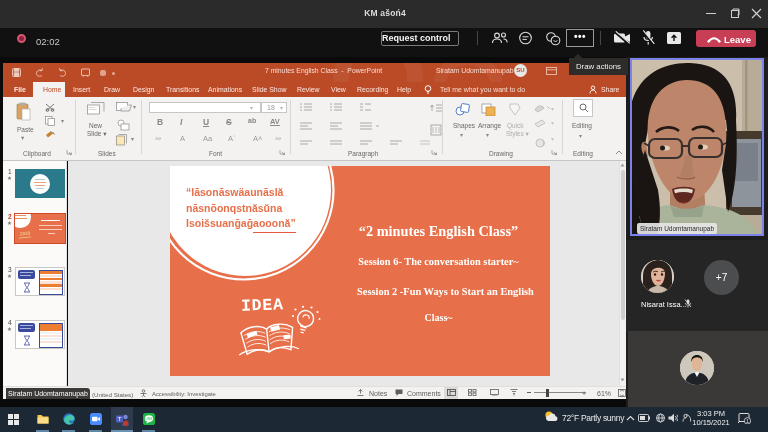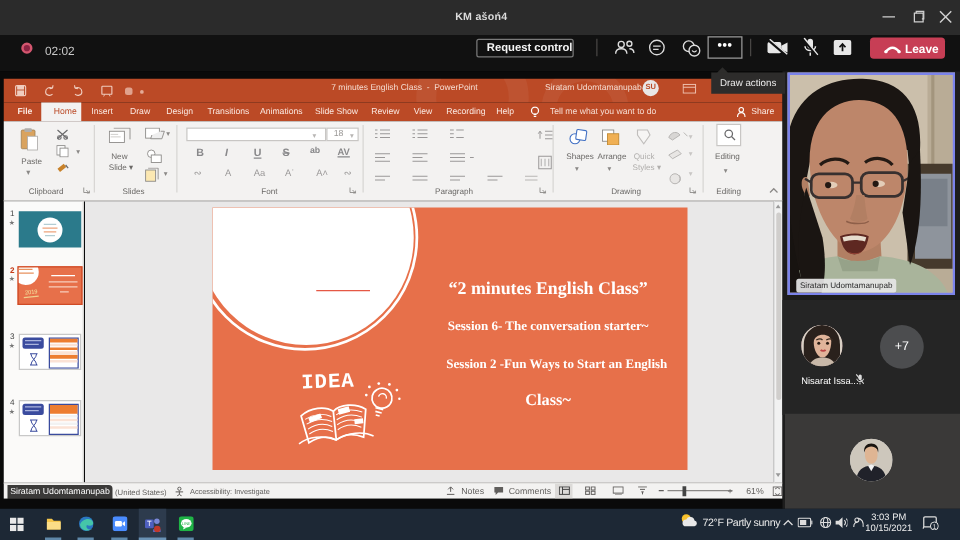--- a/index.html
+++ b/index.html
@@ -15,21 +15,21 @@
     <rect x="2.5" y="2.5" width="7" height="7" fill="none" stroke="#cfcfcf"></rect>
     <path d="M4 2.5 V1 H10 V7 H8.5" fill="none" stroke="#cfcfcf"></path>
   </svg>
 <svg class="abs" style="left:751px;top:8px" width="11" height="11">
     <path d="M1 1 L10 10 M10 1 L1 10" stroke="#cfcfcf" stroke-width="1.2"></path>
   </svg>
 
 <div class="abs" style="left:0;top:28px;width:768px;height:29px;background:#111111"></div>
 <div class="abs" style="left:17px;top:34px;width:9px;height:9px;border-radius:50%;background:#8b2342;border:2px solid #d4566f"></div>
 <div class="abs" style="left:36px;top:36px;font-size:9.5px;color:#c8c8c8">02:02</div>
-<div class="abs" style="left:381px;top:30.5px;width:78px;height:15px;border:1px solid #7a7a7a;border-radius:2px;color:#f5f5f5;font-size:9px;font-weight:bold;text-align:right;line-height:13.5px;white-space:nowrap">Request control</div>
+<div class="abs" style="left:381px;top:30.5px;width:78px;height:15px;border:1px solid #7a7a7a;border-radius:2px;color:#f5f5f5;font-size:9px;font-weight:bold;text-align:left;line-height:13.5px;white-space:nowrap">Request control</div>
 <div class="abs" style="left:477px;top:31px;width:1px;height:14px;background:#484644"></div>
 
 <svg class="abs" style="left:491px;top:31px" width="17" height="14" fill="none" stroke="#dcdcdc" stroke-width="1.1">
 <circle cx="6" cy="4.5" r="2.4"></circle>
     <path d="M1.5 12 c0-2.6 2-4 4.5-4 s4.5 1.4 4.5 4"></path>
     <circle cx="12.5" cy="4" r="2"></circle>
     <path d="M12.5 8 c2.2 0 3.6 1.3 3.6 3.4"></path>
   </svg>
 
 <svg class="abs" style="left:518px;top:31px" width="15" height="15" fill="none" stroke="#dcdcdc" stroke-width="1.1">
@@ -355,20 +355,21 @@
 <svg class="abs" style="left:620px;top:378px" width="5" height="4">
     <path d="M0.5 0.5 L2.5 3.5 L4.5 0.5" fill="#999"></path>
   </svg>
 <div class="abs" style="left:620.5px;top:170px;width:4px;height:150px;background:#d0cecc;border-radius:2px"></div>
 
 <div id="slide" class="abs" style="left:170px;top:166px;width:380px;height:210px;background:#e7704a;overflow:hidden">
   <svg class="abs" style="left:0;top:0" width="380" height="210" viewBox="0 0 380 210">
     <circle cx="75" cy="24" r="86" fill="#ffffff"></circle>
     <circle cx="74" cy="24" r="89.5" fill="none" stroke="#fff" stroke-width="2.2"></circle>
   </svg>
+  <div class="abs" style="left:16px;top:19px;width:130px;font-size:10.5px;line-height:15.6px;color:#e7704a;font-weight:bold">“Iāsonāswäaunāslă<br>nāsnõonqstnăsŭna<br>Isoišsuanğağaooonă”</div>
   <div class="abs" style="left:83px;top:65.5px;width:43px;height:1.8px;background:#e03b24;opacity:0.85"></div>
   <div id="doodle">
     <div class="abs" style="left:71px;top:130px;color:#fff;font-size:16.5px;font-weight:bold;letter-spacing:0.8px;font-family:'Liberation Mono',monospace;transform:rotate(-2deg)">IDEA</div>
 
     <svg class="abs" style="left:119px;top:139px" width="32" height="34" fill="none" stroke="#fff" stroke-width="1.4">
       <g transform="rotate(14 16 16)">
         <circle cx="16" cy="13.5" r="8"></circle>
         <path d="M13 13 a3.2 3.2 0 0 1 6.4 0" stroke-width="1.1"></path>
         <path d="M12.8 22.2 l6.4 0 M13.4 25 l5.2 0 M14.4 27.8 l3.2 0" stroke-width="1.3"></path>
       </g>
@@ -390,21 +391,21 @@
         <path d="M36 12 l9-1.5" stroke-width="4.5"></path>
         <path d="M48 21 l7 0" stroke-width="4"></path>
         <path d="M2 34 c8-5 20-5 30 0 c10-5 22-5 30 0" stroke-width="1.2"></path>
       </g>
     </svg>
   </div>
   <div class="abs" style="left:168.5px;top:0;width:200px;text-align:center;color:#fff;font-family:'Liberation Serif',serif;font-weight:bold">
     <div class="abs" style="left:0;top:56.5px;width:200px;font-size:14.3px">“2 minutes English Class”</div>
     <div class="abs" style="left:0;top:90.2px;width:200px;font-size:10.4px">Session 6- The conversation starter~</div>
     <div class="abs" style="left:7px;top:119.5px;width:200px;font-size:10.4px">Session 2 -Fun Ways to Start an English</div>
-    <div class="abs" style="left:0;top:146.2px;width:200px;font-size:13px">Class~</div>
+    <div class="abs" style="left:0;top:146.2px;width:200px;font-size:10px">Class~</div>
   </div>
 </div>
 
 <div class="abs" style="left:3px;top:386px;width:623px;height:13px;background:#f3f2f1;border-top:1px solid #e1dfdd;font-size:7px;color:#605e5c">
   <span class="abs" style="left:89px;top:3.5px;font-size:6.2px">(United States)</span>
   <span class="abs" style="left:149px;top:4px;font-size:5.9px">Accessibility: Investigate</span>
   <span class="abs" style="left:366px;top:3px">Notes</span>
   <span class="abs" style="left:404px;top:3px">Comments</span>
   <span class="abs" style="left:594px;top:3px">61%</span>
 </div>

